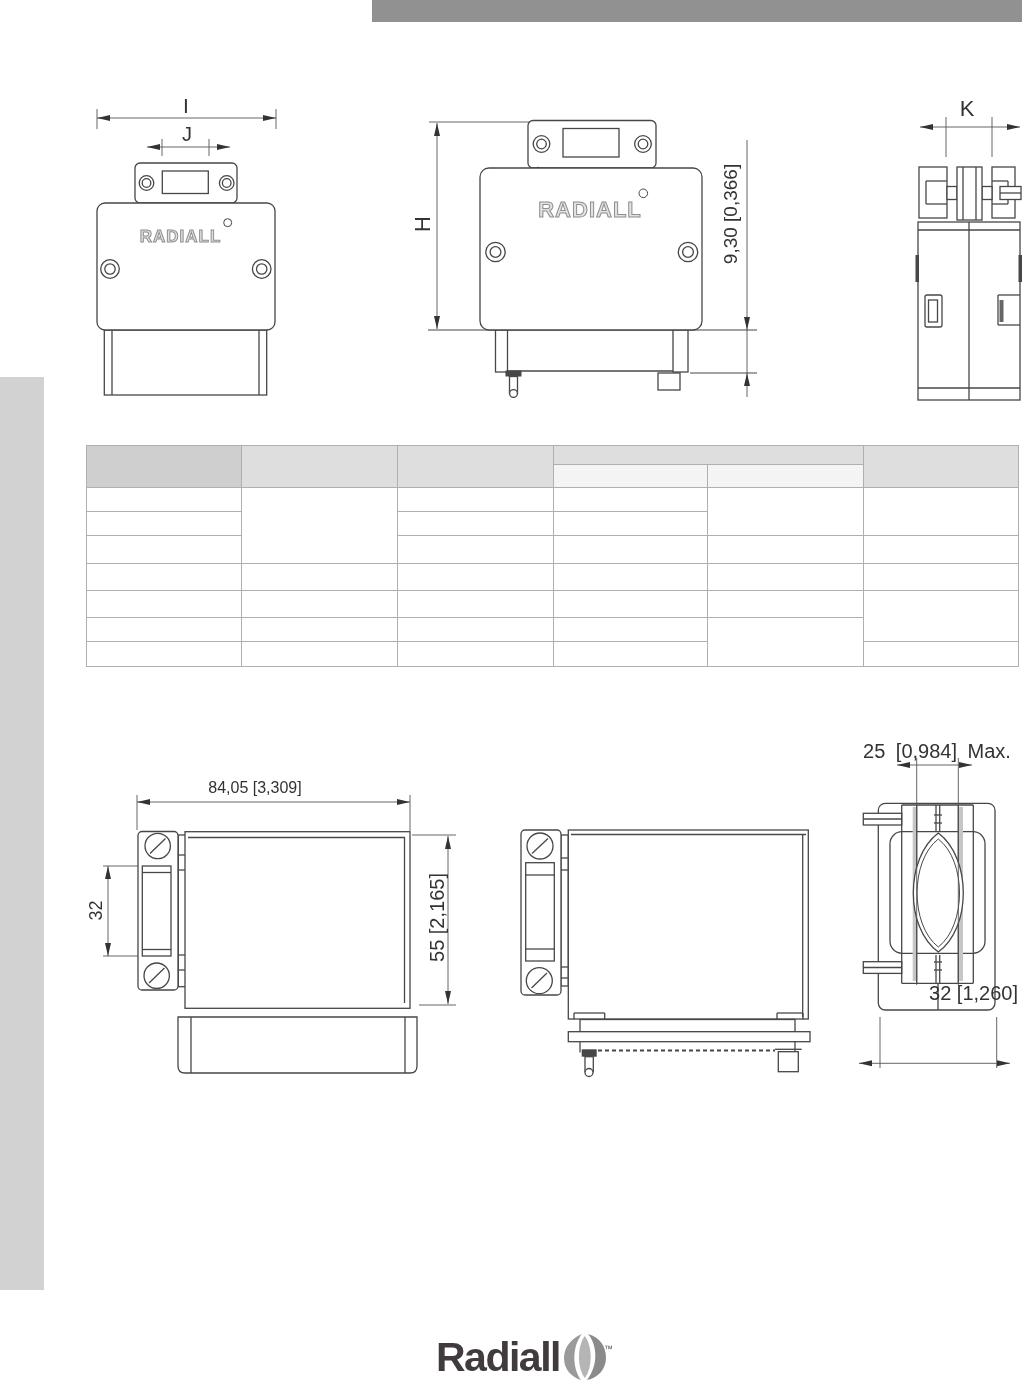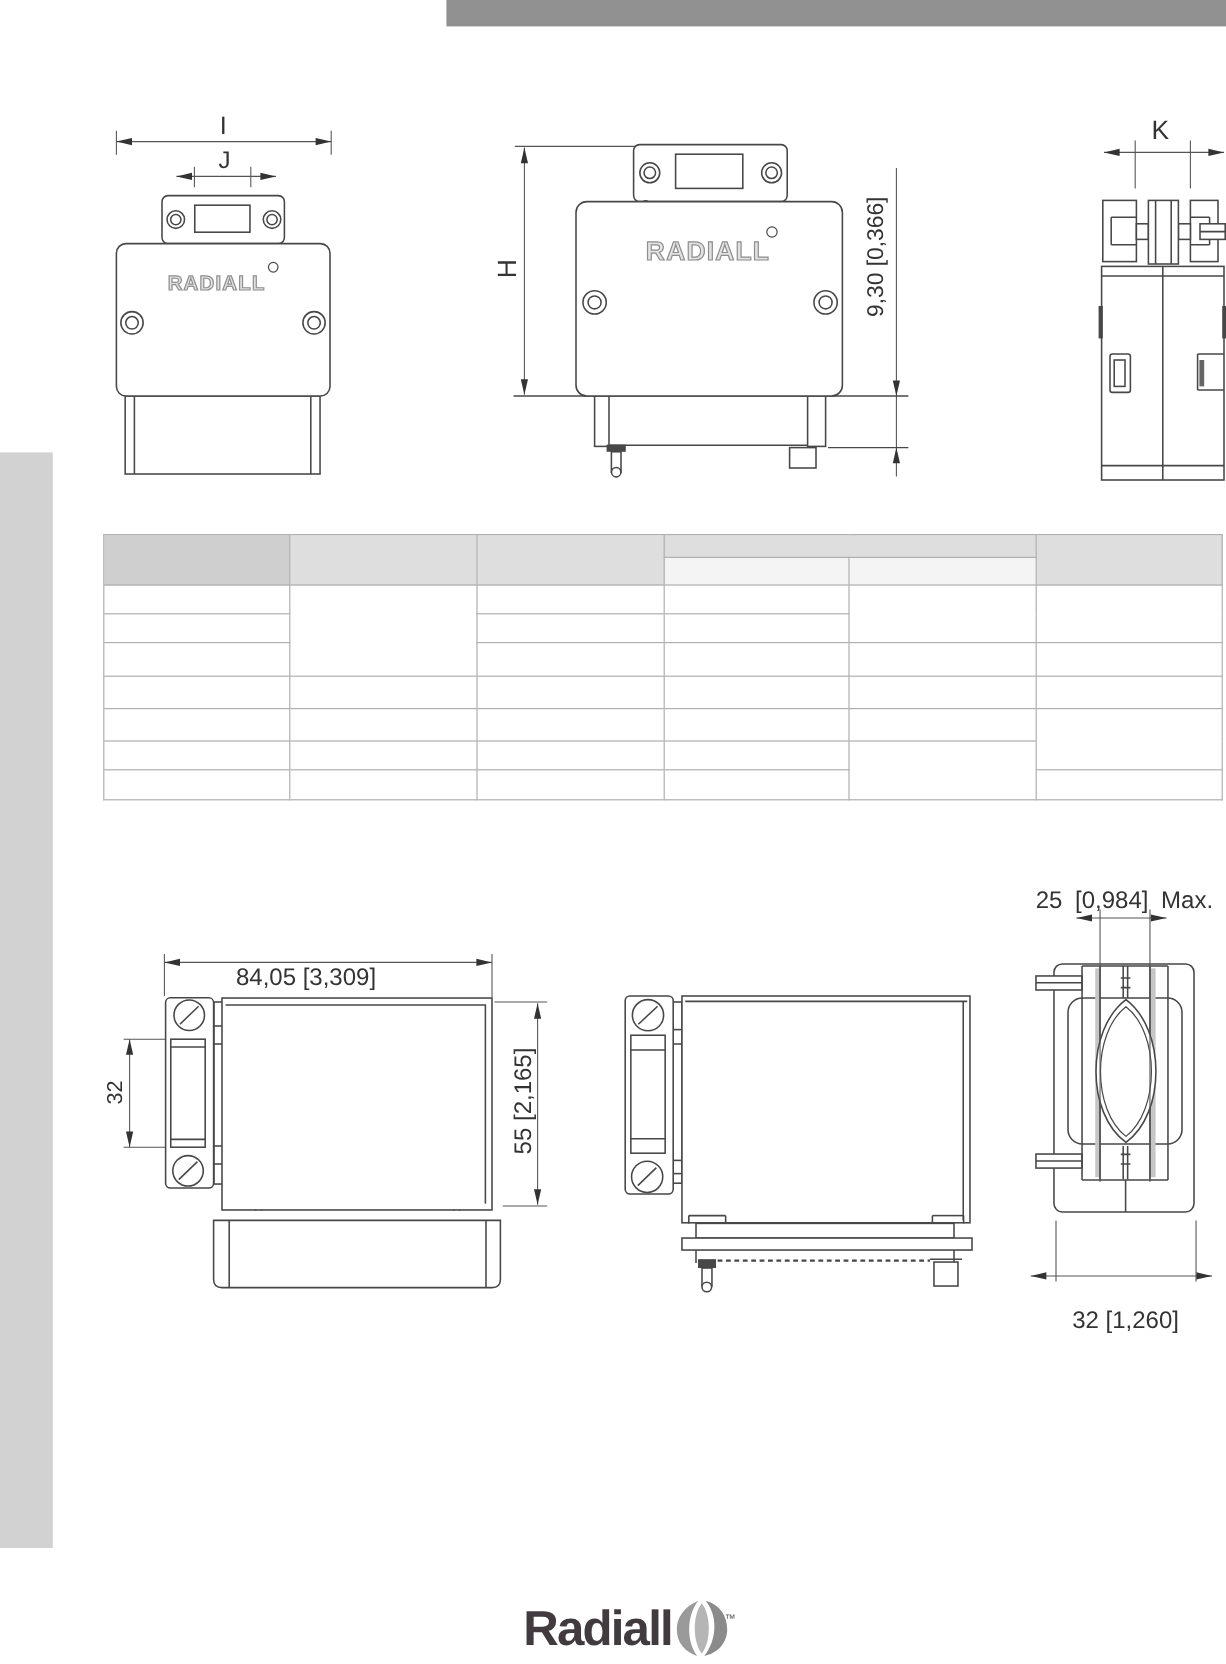--- a/index.html
+++ b/index.html
@@ -263,25 +263,25 @@
           <polygon points="1010,1063.3 997,1060.3 997,1066.3"></polygon>
       </g>
     </g>
   </svg>
 
   <div class="lbl" style="left:166px;top:94px;width:40px;font-size:21px;">I</div>
   <div class="lbl" style="left:167px;top:123px;width:40px;font-size:20px;">J</div>
   <div class="lbl vlabel" style="left:393px;top:211px;width:60px;font-size:22px;">H</div>
   <div class="lbl vlabel" style="left:651px;top:203px;width:160px;font-size:19px;">9,30 [0,366]</div>
   <div class="lbl" style="left:947px;top:96px;width:40px;font-size:22px;">K</div>
-  <div class="lbl" style="left:155px;top:804px;width:200px;font-size:20px;">84,05 [3,309]</div>
+  <div class="lbl" style="left:155px;top:779px;width:200px;font-size:16px;">84,05 [3,309]</div>
   <div class="lbl vlabel" style="left:66px;top:900px;width:60px;font-size:18px;">32</div>
   <div class="lbl vlabel" style="left:362px;top:906px;width:150px;font-size:20px;">55 [2,165]</div>
   <div class="lbl" style="left:847px;top:740px;width:180px;font-size:20px;word-spacing:5px;">25 [0,984] Max.</div>
-  <div class="lbl" style="left:858px;top:1090px;width:160px;font-size:20px;">32 [1,260]</div>
+  <div class="lbl" style="left:858px;top:982px;width:160px;font-size:20px;text-align:right;">32 [1,260]</div>
 
   <div class="engraved" style="left:133px;top:227px;width:95px;font-size:17px;">RADIALL</div>
   <div class="engraved" style="left:528px;top:197px;width:124px;font-size:22px;">RADIALL</div>
 
   <table class="spec">
     <colgroup>
       <col style="width:155px">
         <col style="width:156px">
         <col style="width:156px">
       <col style="width:154px">

